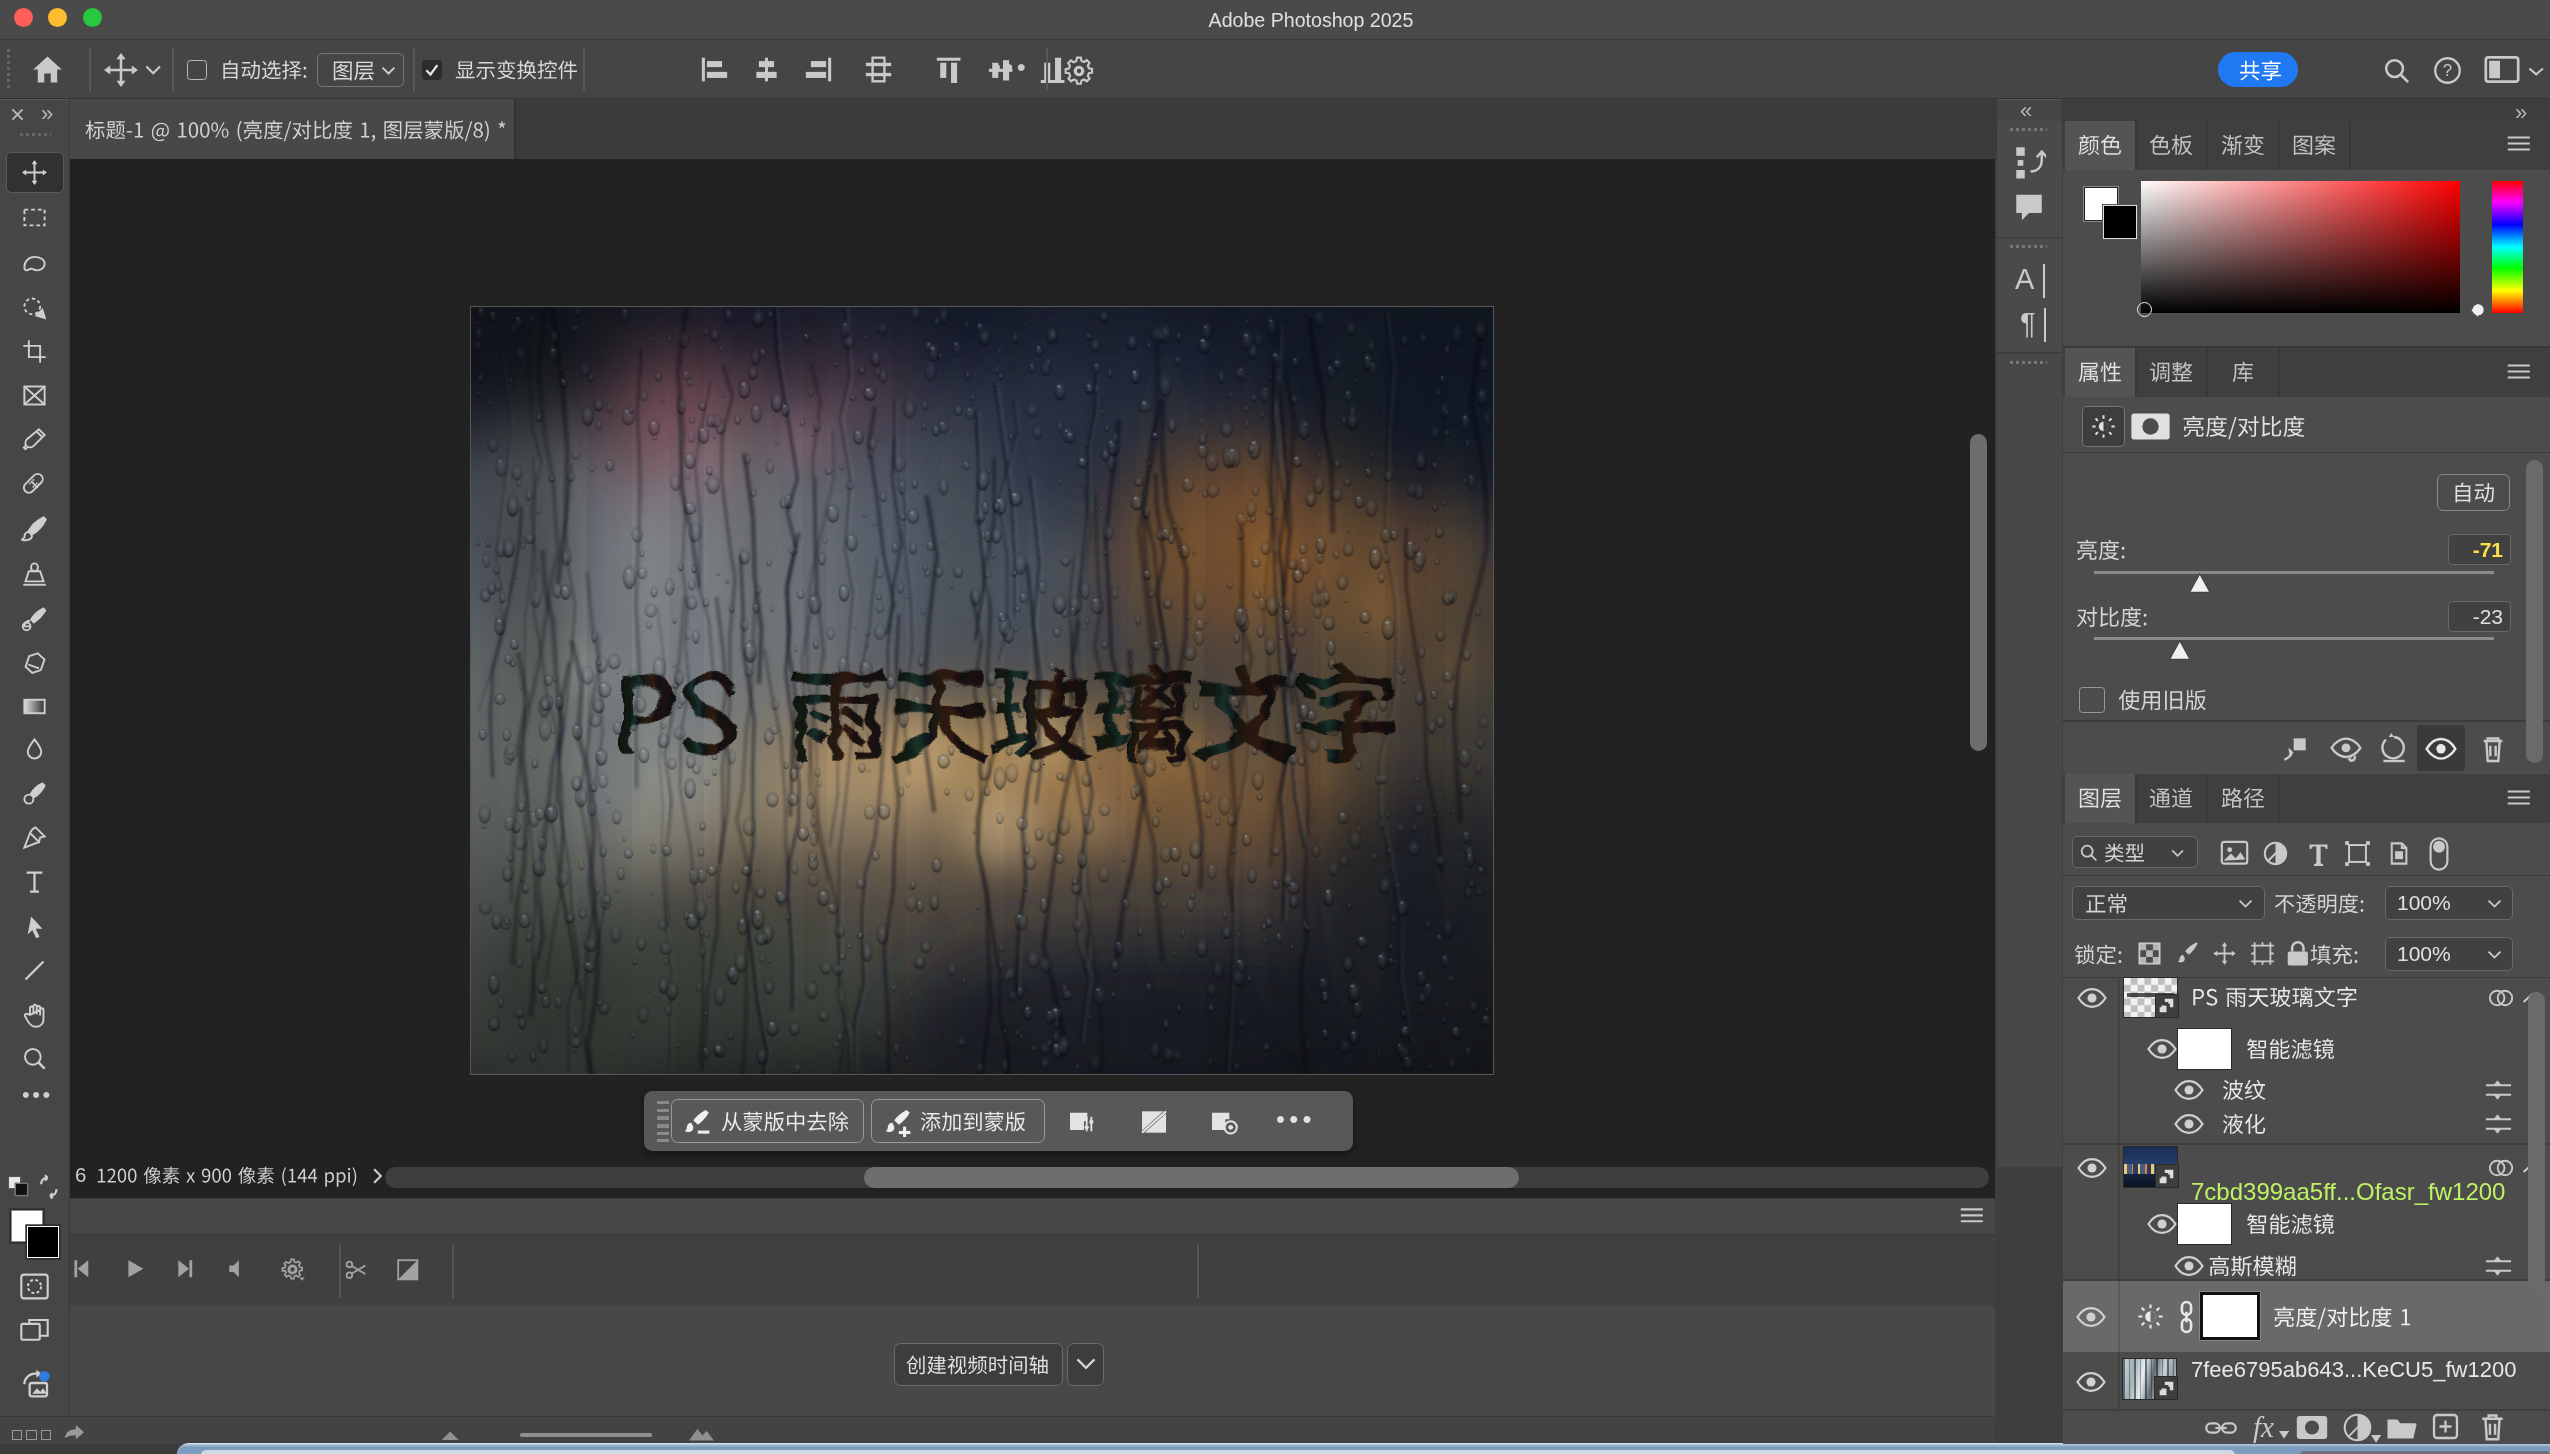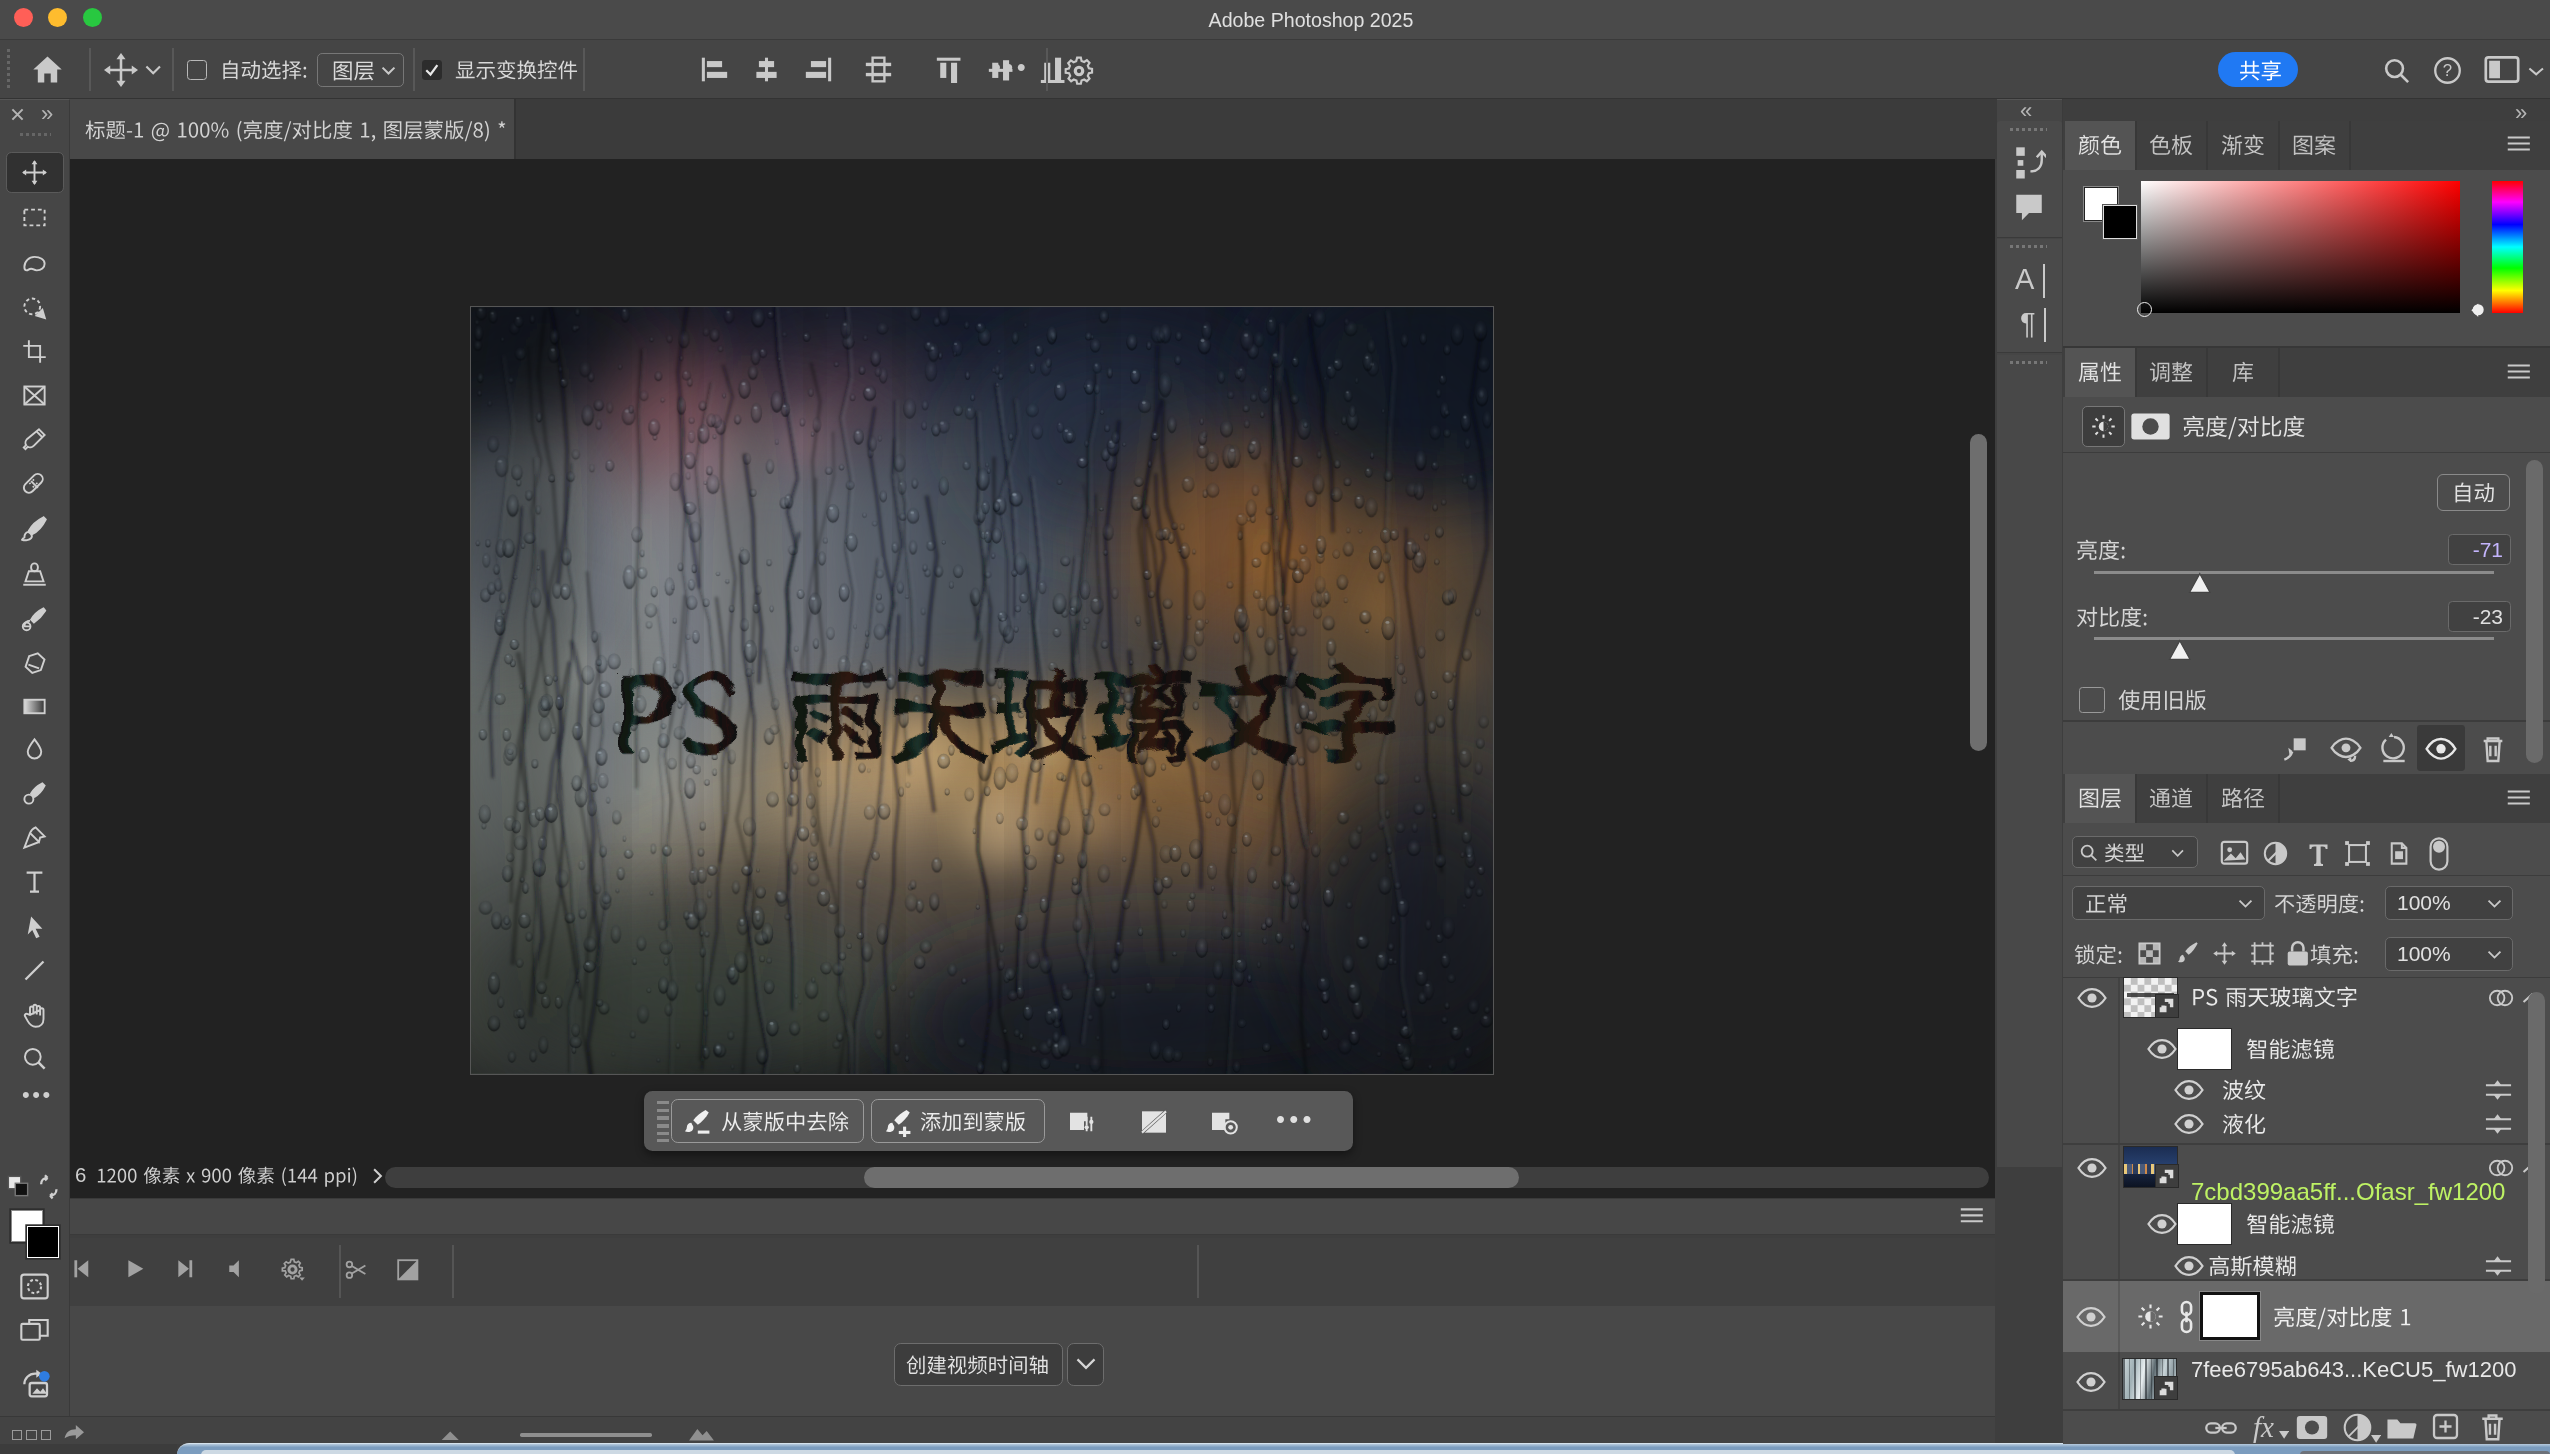--- a/index.html
+++ b/index.html
@@ -2203,21 +2203,21 @@
     </g>
   </svg>
 <svg style="position:absolute;left:2076px;top:534px;overflow:visible" width="50" height="31.5" viewBox="0 0 59 37">
     <g transform="translate(0,28.6) scale(0.02600,-0.02600)" fill="#d5d5d5">
       <use href="#g4eae" x="0"></use>
       <use href="#g5ea6" x="1000"></use>
       <use href="#g3a" x="2000"></use>
     </g>
   </svg>
 <div class="abs" style="left:2448px;top:534px;width:63px;height:31px;background:#414141;border:1.7px solid #6a6a6a;border-radius:4.3px"></div>
-<div class="abs" style="left:2503px;top:550px;transform:translate(-100%,-50%);font-size:21px;color:#c4b5fd;font-weight:400;white-space:nowrap;">-71</div>
+<div class="abs" style="left:2503px;top:550px;transform:translate(-100%,-50%);font-size:21px;color:#fde047;font-weight:700;white-space:nowrap;">-71</div>
 <div class="abs" style="left:2094px;top:571px;width:400px;height:3.4px;background:#8b8b8b"></div>
 <svg class="abs" style="left:2187px;top:572px" width="25.6" height="22" viewBox="0 0 30 26">
     <path d="M15 2L27 24H3z" fill="#f0f0f0" stroke="#444" stroke-width="1.5"></path>
   </svg>
 <svg style="position:absolute;left:2076px;top:601px;overflow:visible" width="72" height="31.5" viewBox="0 0 85 37">
     <g transform="translate(0,28.6) scale(0.02600,-0.02600)" fill="#d5d5d5">
       <use href="#g5bf9" x="0"></use>
       <use href="#g6bd4" x="1000"></use>
       <use href="#g5ea6" x="2000"></use>
       <use href="#g3a" x="3000"></use>

